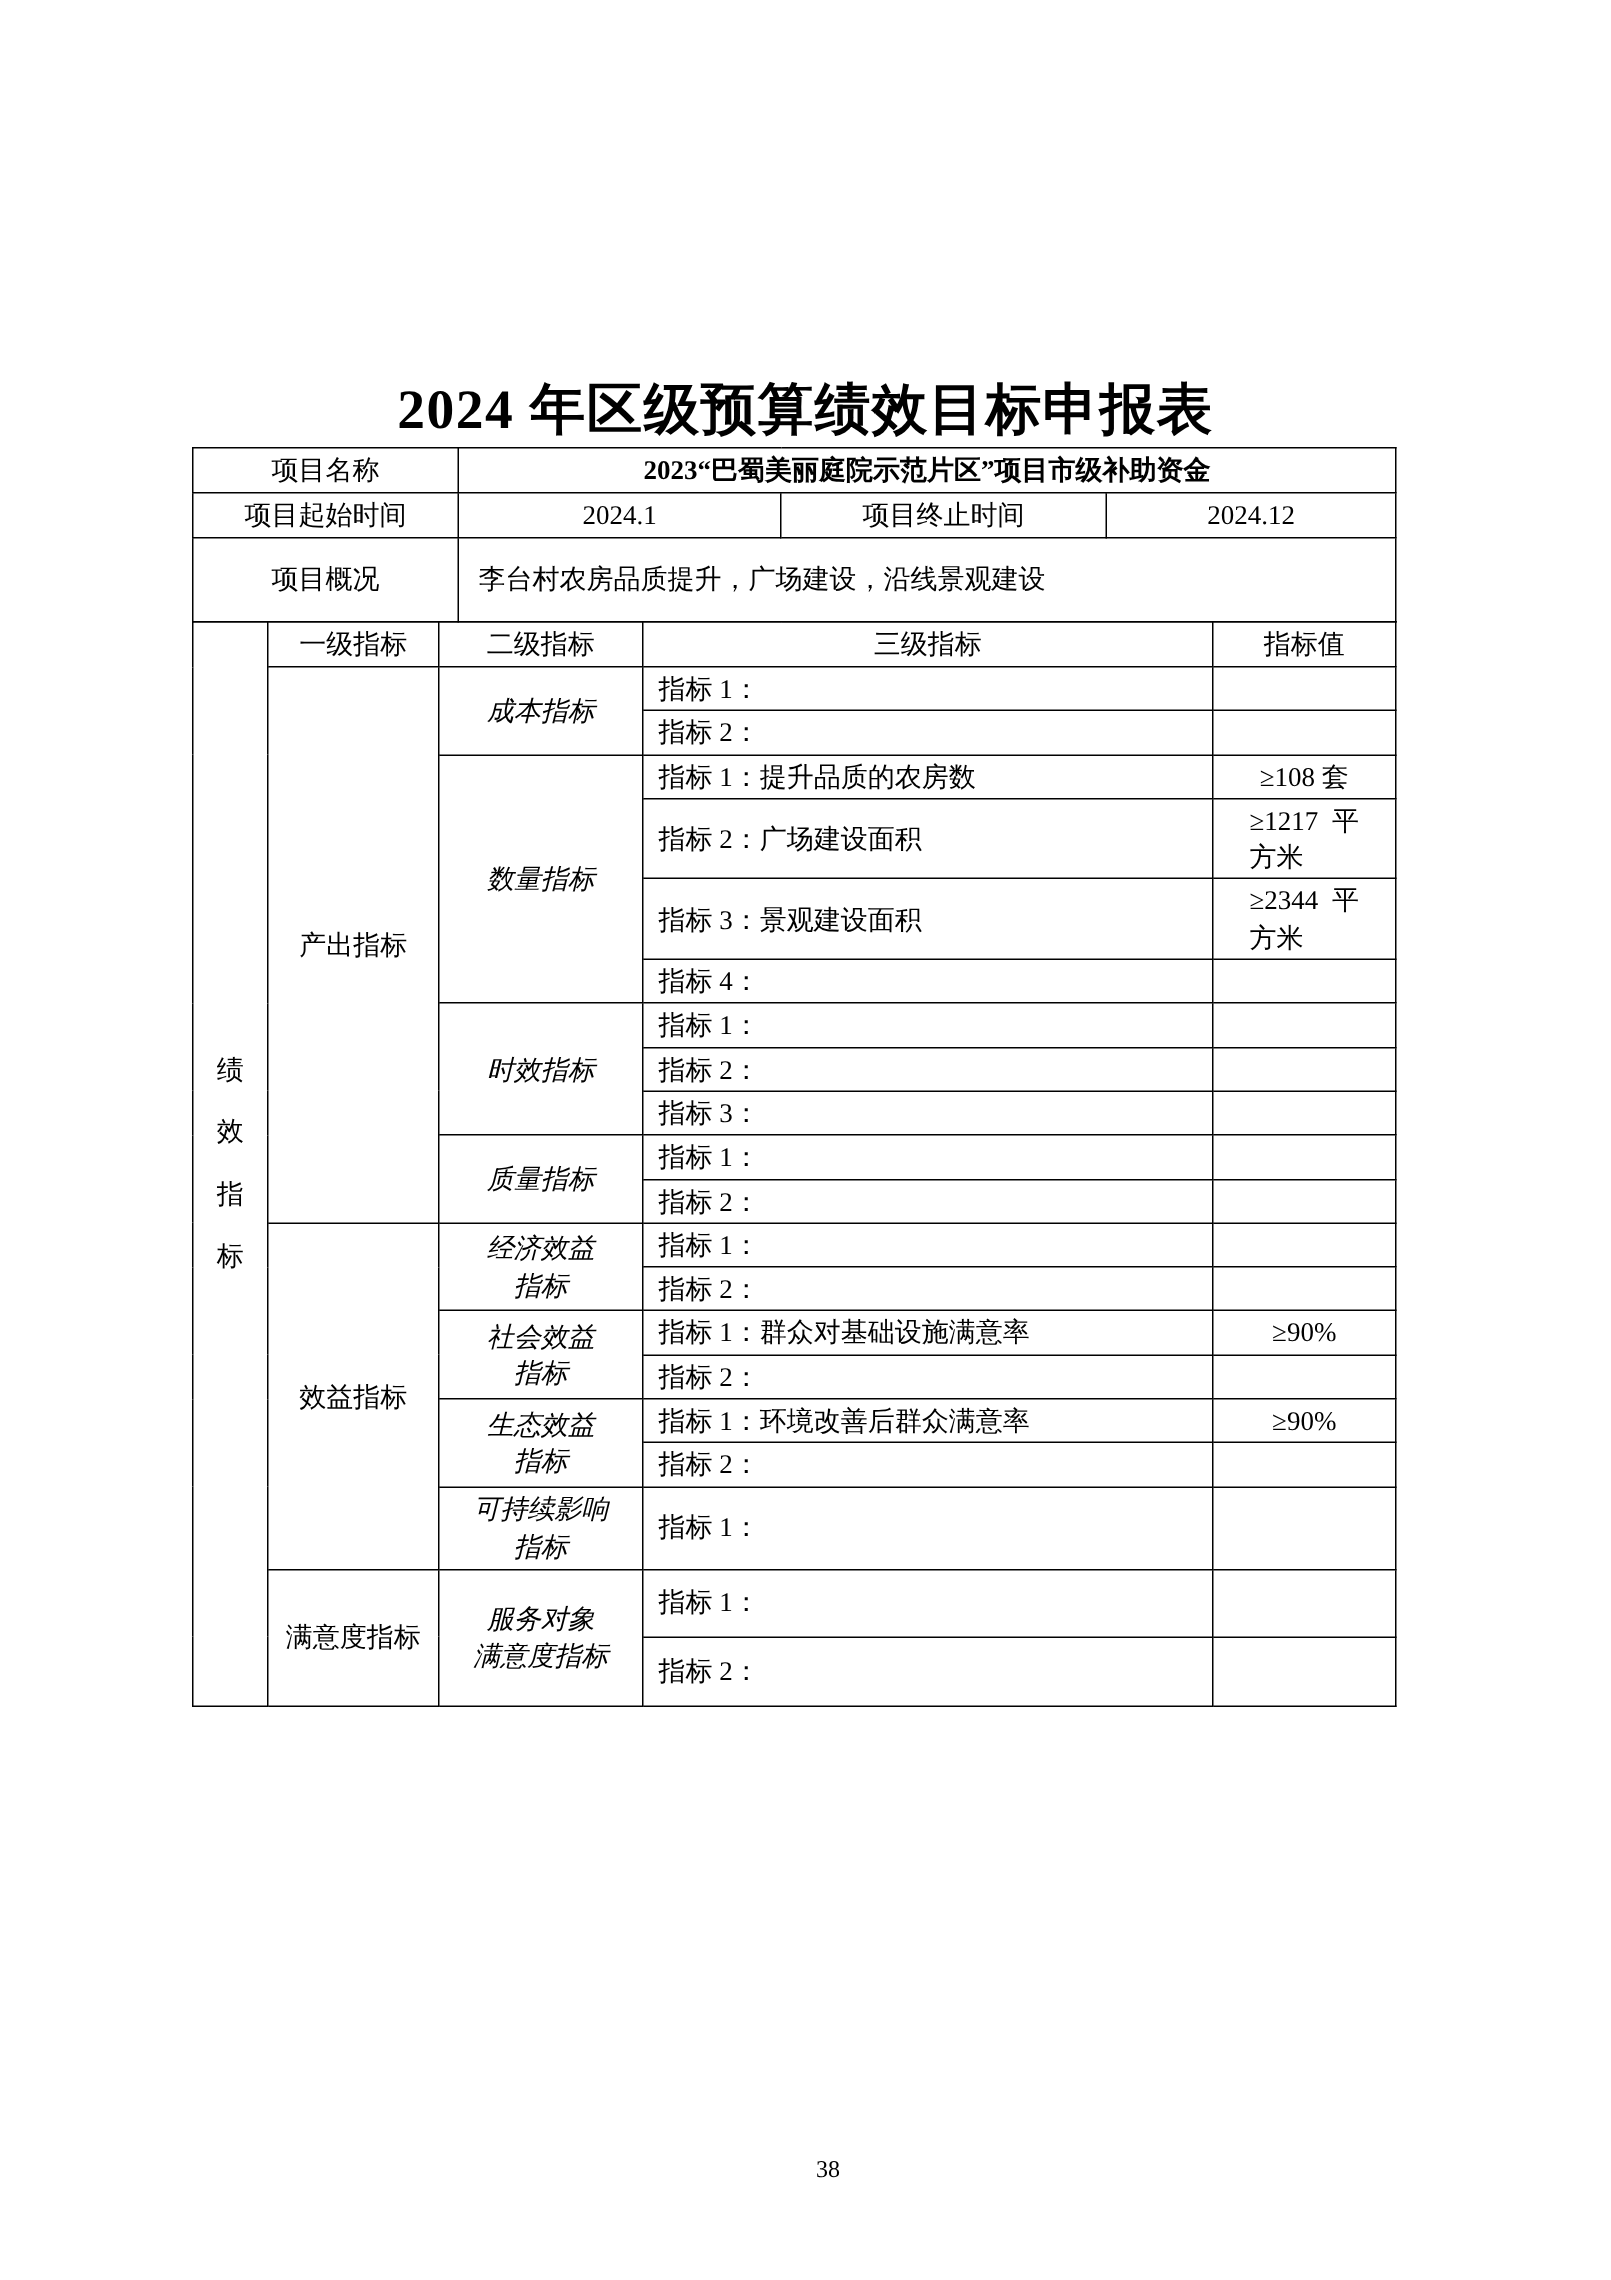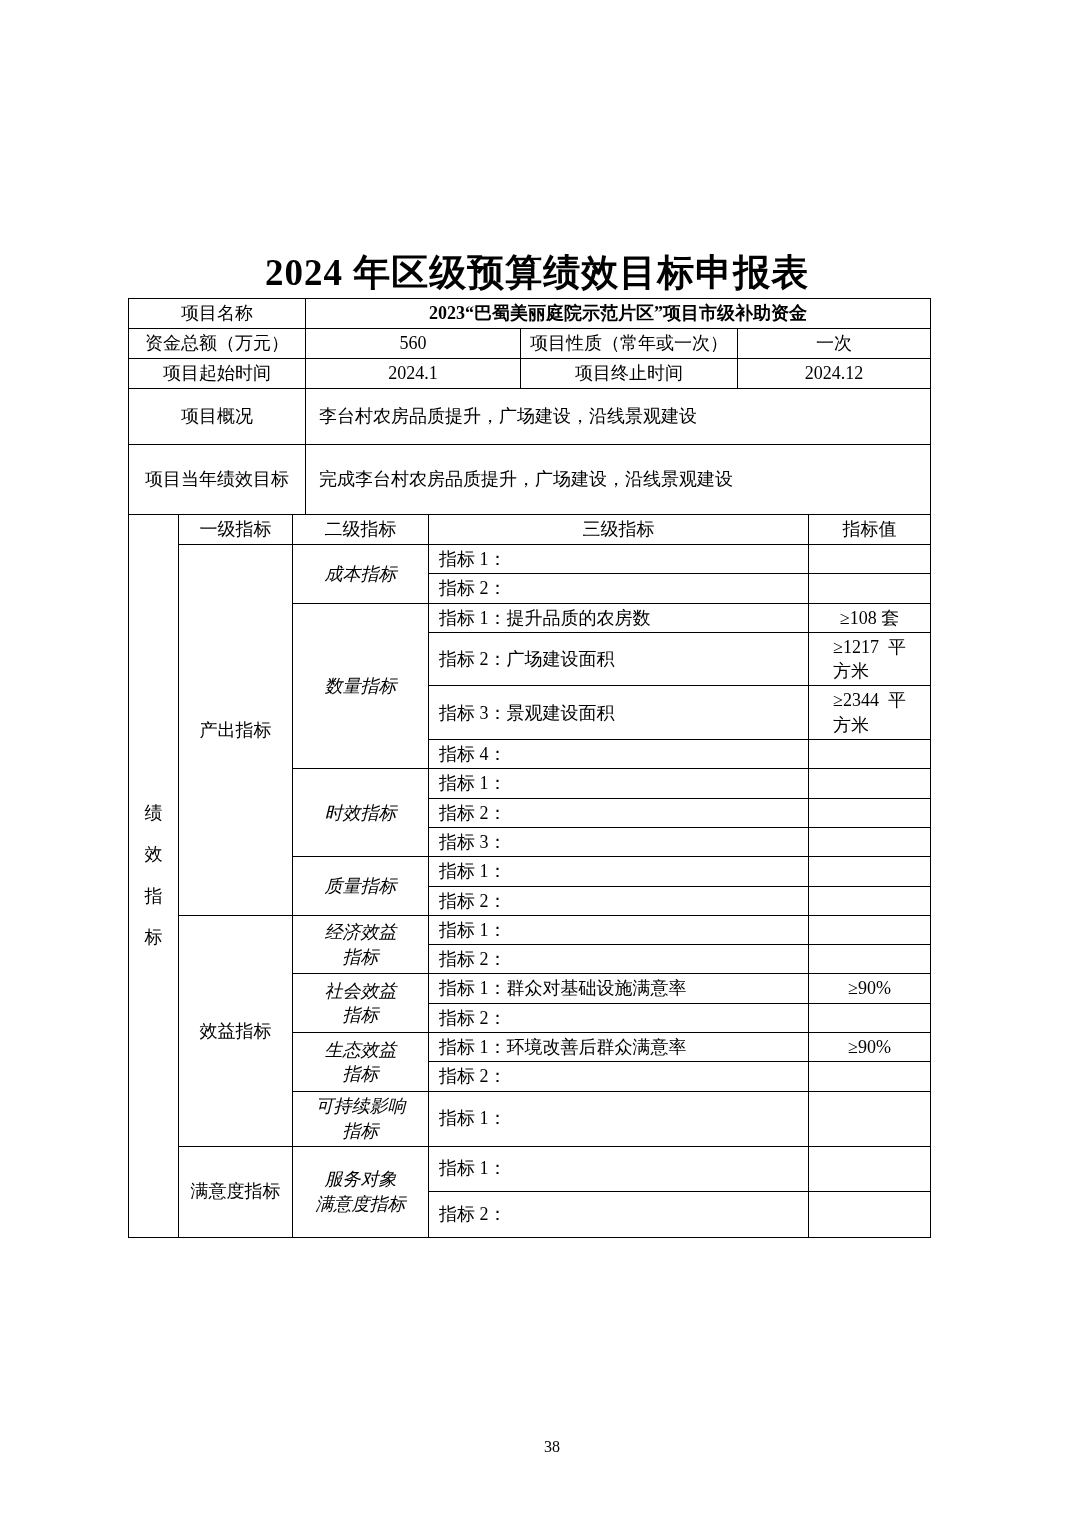--- a/index.html
+++ b/index.html
@@ -84,38 +84,28 @@
       <col style="width:215px">
       <col style="width:217px">
       <col style="width:193px">
   </colgroup>
   <tbody>
       <tr>
     <td class="lbl">项目名称</td>
     <td class="val bold" colspan="3">2023“巴蜀美丽庭院示范片区”项目市级补助资金</td>
   </tr>
   <tr>
-    <td class="lbl">资金总额（万元）</td>
-    <td class="val">560</td>
-    <td class="lbl">项目性质（常年或一次）</td>
-    <td class="val">一次</td>
-  </tr>
-  <tr>
     <td class="lbl">项目起始时间</td>
     <td class="val">2024.1</td>
     <td class="lbl">项目终止时间</td>
     <td class="val">2024.12</td>
   </tr>
   <tr class="rh56">
     <td class="lbl">项目概况</td>
     <td class="val-left" colspan="3">李台村农房品质提升，广场建设，沿线景观建设</td>
-  </tr>
-  <tr class="rh70">
-    <td class="lbl">项目当年绩效目标</td>
-    <td class="val-left" colspan="3">完成李台村农房品质提升，广场建设，沿线景观建设</td>
   </tr>
 </tbody>
   </table>
 
 <table class="ind-table">
   <colgroup>
     <col style="width:50px">
       <col style="width:114px">
       <col style="width:136px">
       <col style="width:380px">

